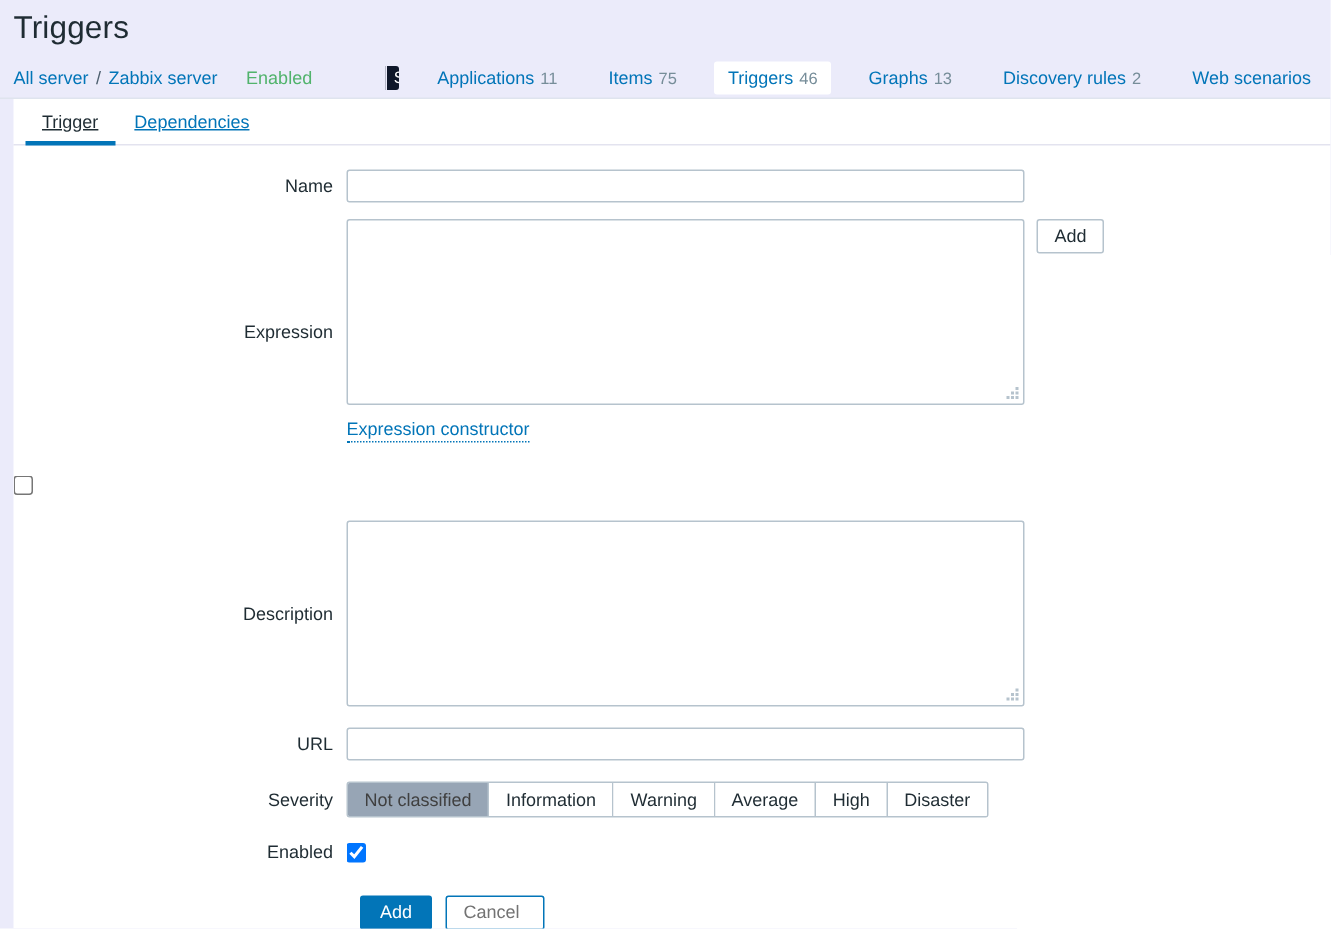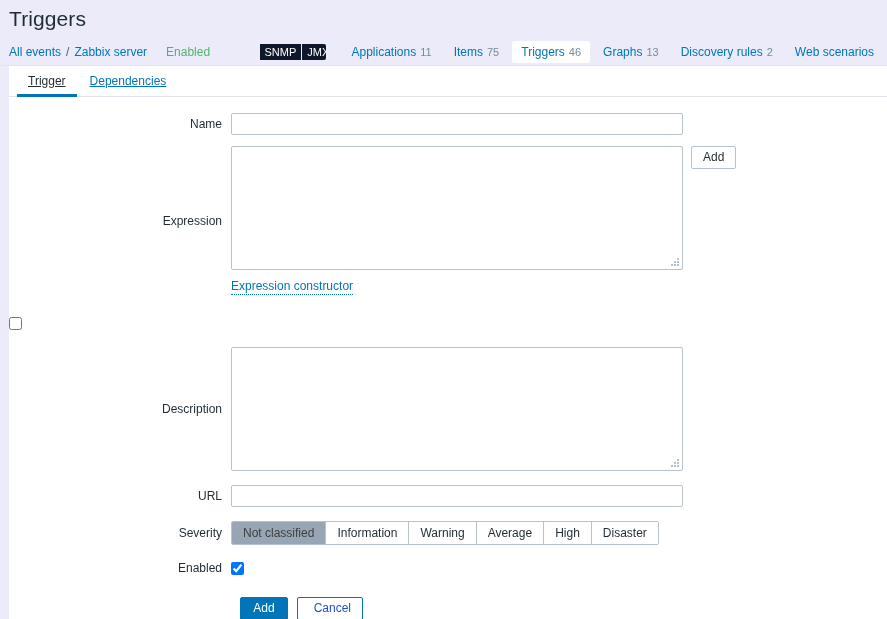--- a/index.html
+++ b/index.html
@@ -82,21 +82,21 @@
     background: #0f172a;
     line-height: 1;
   }
   .iface + .iface { border-left: 1px solid #ebebfa; }
   .iface.on { background: #34af67; margin-top: 33px; }
 
   .nav-tabs {
     display: inline-flex;
     align-items: center;
     margin-left: 17px;
-    gap: 4px;
+    gap: 16px;
   }
   .nav-tab {
     display: inline-flex;
     align-items: baseline;
     gap: 4px;
     padding: 4px 9px;
     border-radius: 2px;
     color: #0275b8;
     cursor: pointer;
     font-size: 12px;
@@ -230,23 +230,23 @@
   .btn-primary {
     background: #0275b8;
     border: 1px solid #0275b8;
     color: #ffffff;
     min-width: 48px;
     text-align: center;
   }
   .btn-secondary {
     background: #ffffff;
     border: 1px solid #0275b8;
-    color: #1d4ed8;
+    color: #737373;
     min-width: 66px;
-    text-align: right;
+    text-align: left;
   }
 
   .link-dotted {
     color: #0275b8;
     font-size: 12px;
     text-decoration: none;
     border-bottom: 1px dotted #0275b8;
     cursor: pointer;
     line-height: 15px;
     display: inline-block;
@@ -297,21 +297,21 @@
 </head>
 <body>
 
 <div class="page">
 
   <div class="page-header">
     <h1 class="page-title">Triggers</h1>
   </div>
 
   <div class="breadcrumb-bar">
-    <a class="bc-link">All events</a>
+    <a class="bc-link">All server</a>
     <span class="bc-sep">/</span>
     <a class="bc-link">Zabbix server</a>
     <a class="bc-status">Enabled</a>
 
     <span class="iface-badges">
       <span class="iface on">ZBX</span>
       <span class="iface">SNMP</span>
       <span class="iface">JMX</span>
       <span class="iface">IPMI</span>
     </span>

